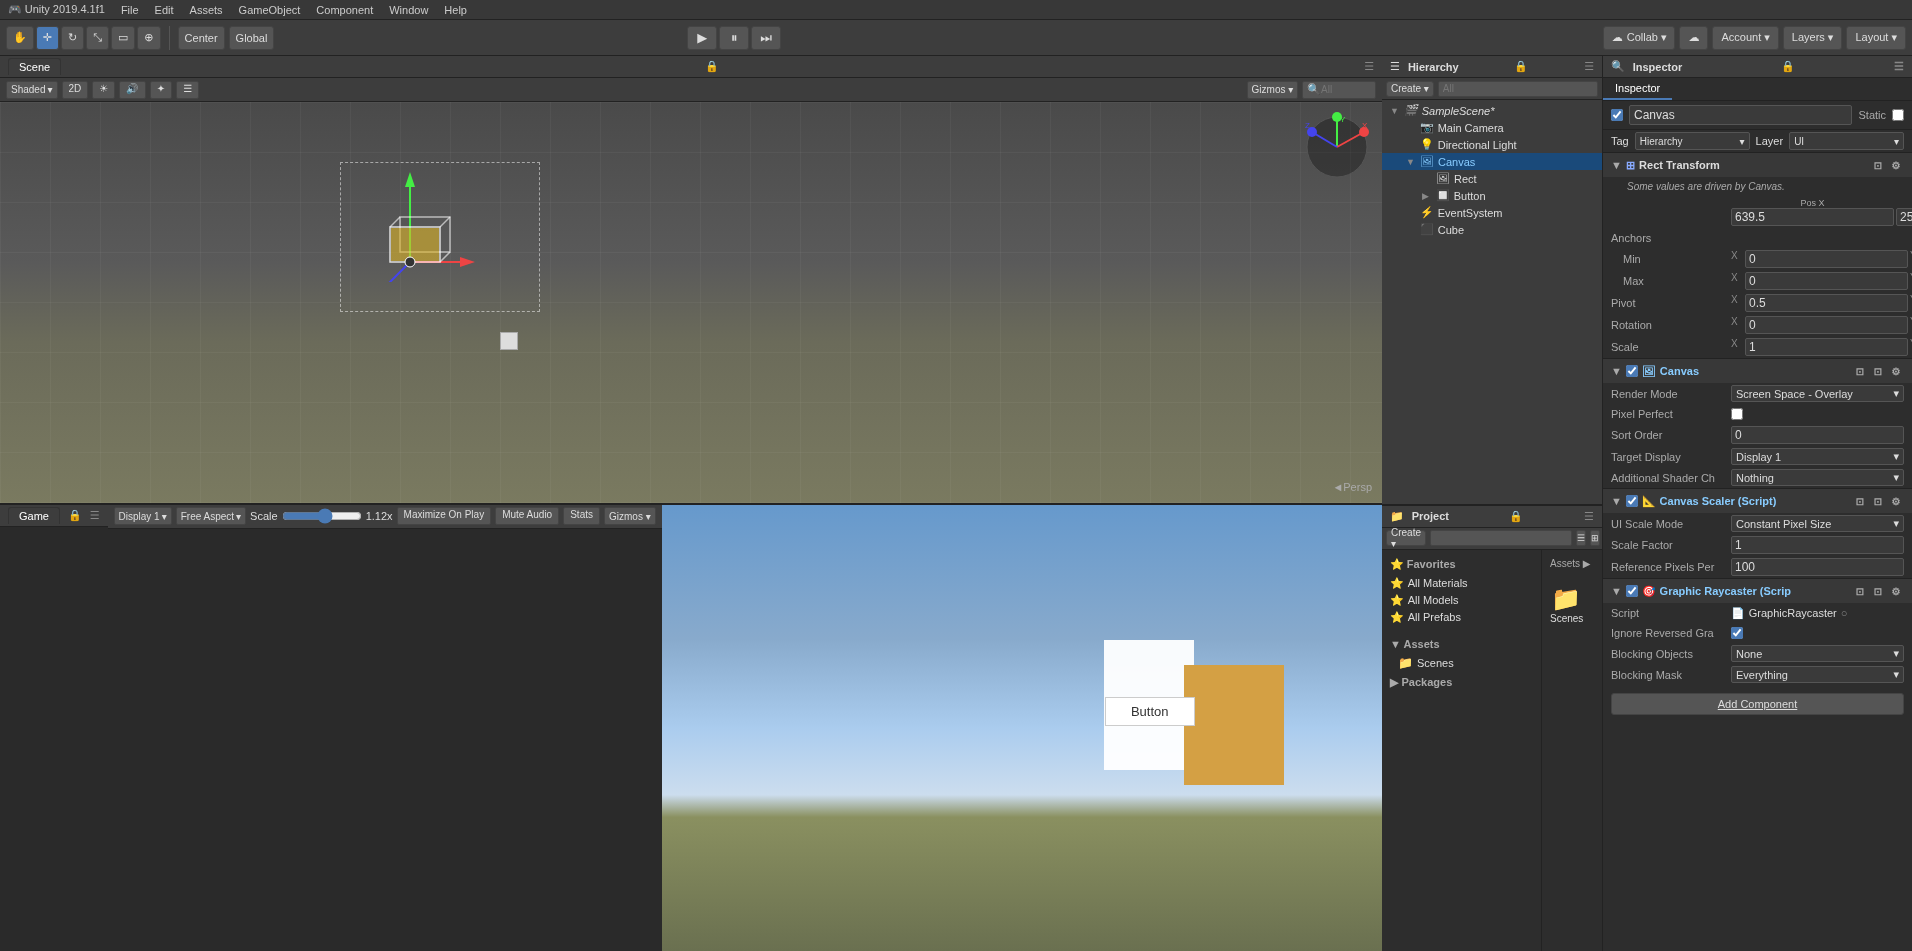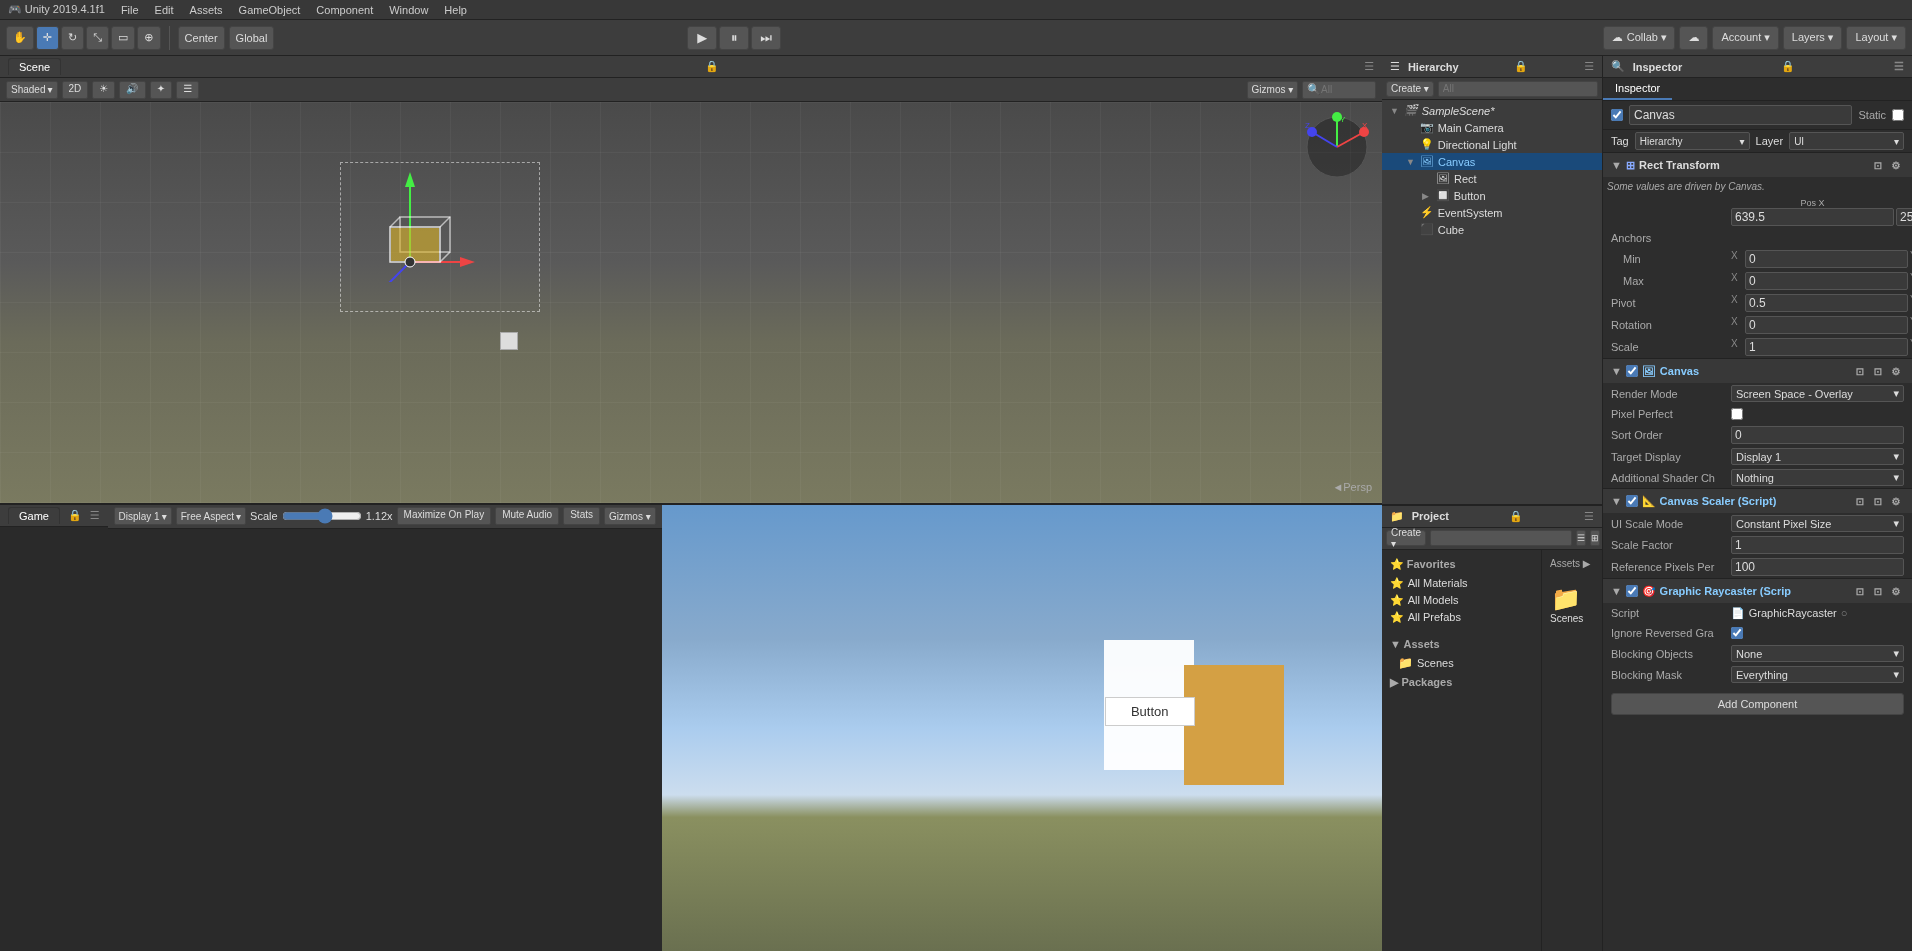--- a/index.html
+++ b/index.html
@@ -388,20 +388,21 @@
     .add-component-btn {
       margin: 8px;
       background: #555;
       border: 1px solid #444;
       border-radius: 3px;
       color: #ddd;
       padding: 4px;
       text-align: center;
       cursor: pointer;
       font-size: 11px;
+      text-decoration: underline;
     }
 
     
     .scene-canvas-rect {
       position: absolute;
       border: 1px dashed rgba(255,255,255,0.5);
       background: transparent;
     }
     .game-yellow-rect {
       position: absolute;
@@ -469,21 +470,21 @@
       background-image: 
         linear-gradient(rgba(255,255,255,0.04) 1px, transparent 1px),
         linear-gradient(90deg, rgba(255,255,255,0.04) 1px, transparent 1px);
       background-size: 50px 50px;
     }
 
     .panel-pin { color: #888; cursor: pointer; margin-left: auto; }
 
     
     .rect-info {
-      padding: 4px 4px;
+      padding: 4px 24px;
       font-size: 10px;
       color: #aaa;
       font-style: italic;
     }
 
     .insp-grid-3 {
       display: grid;
       grid-template-columns: 1fr 1fr 1fr;
       gap: 2px;
       flex: 1;

